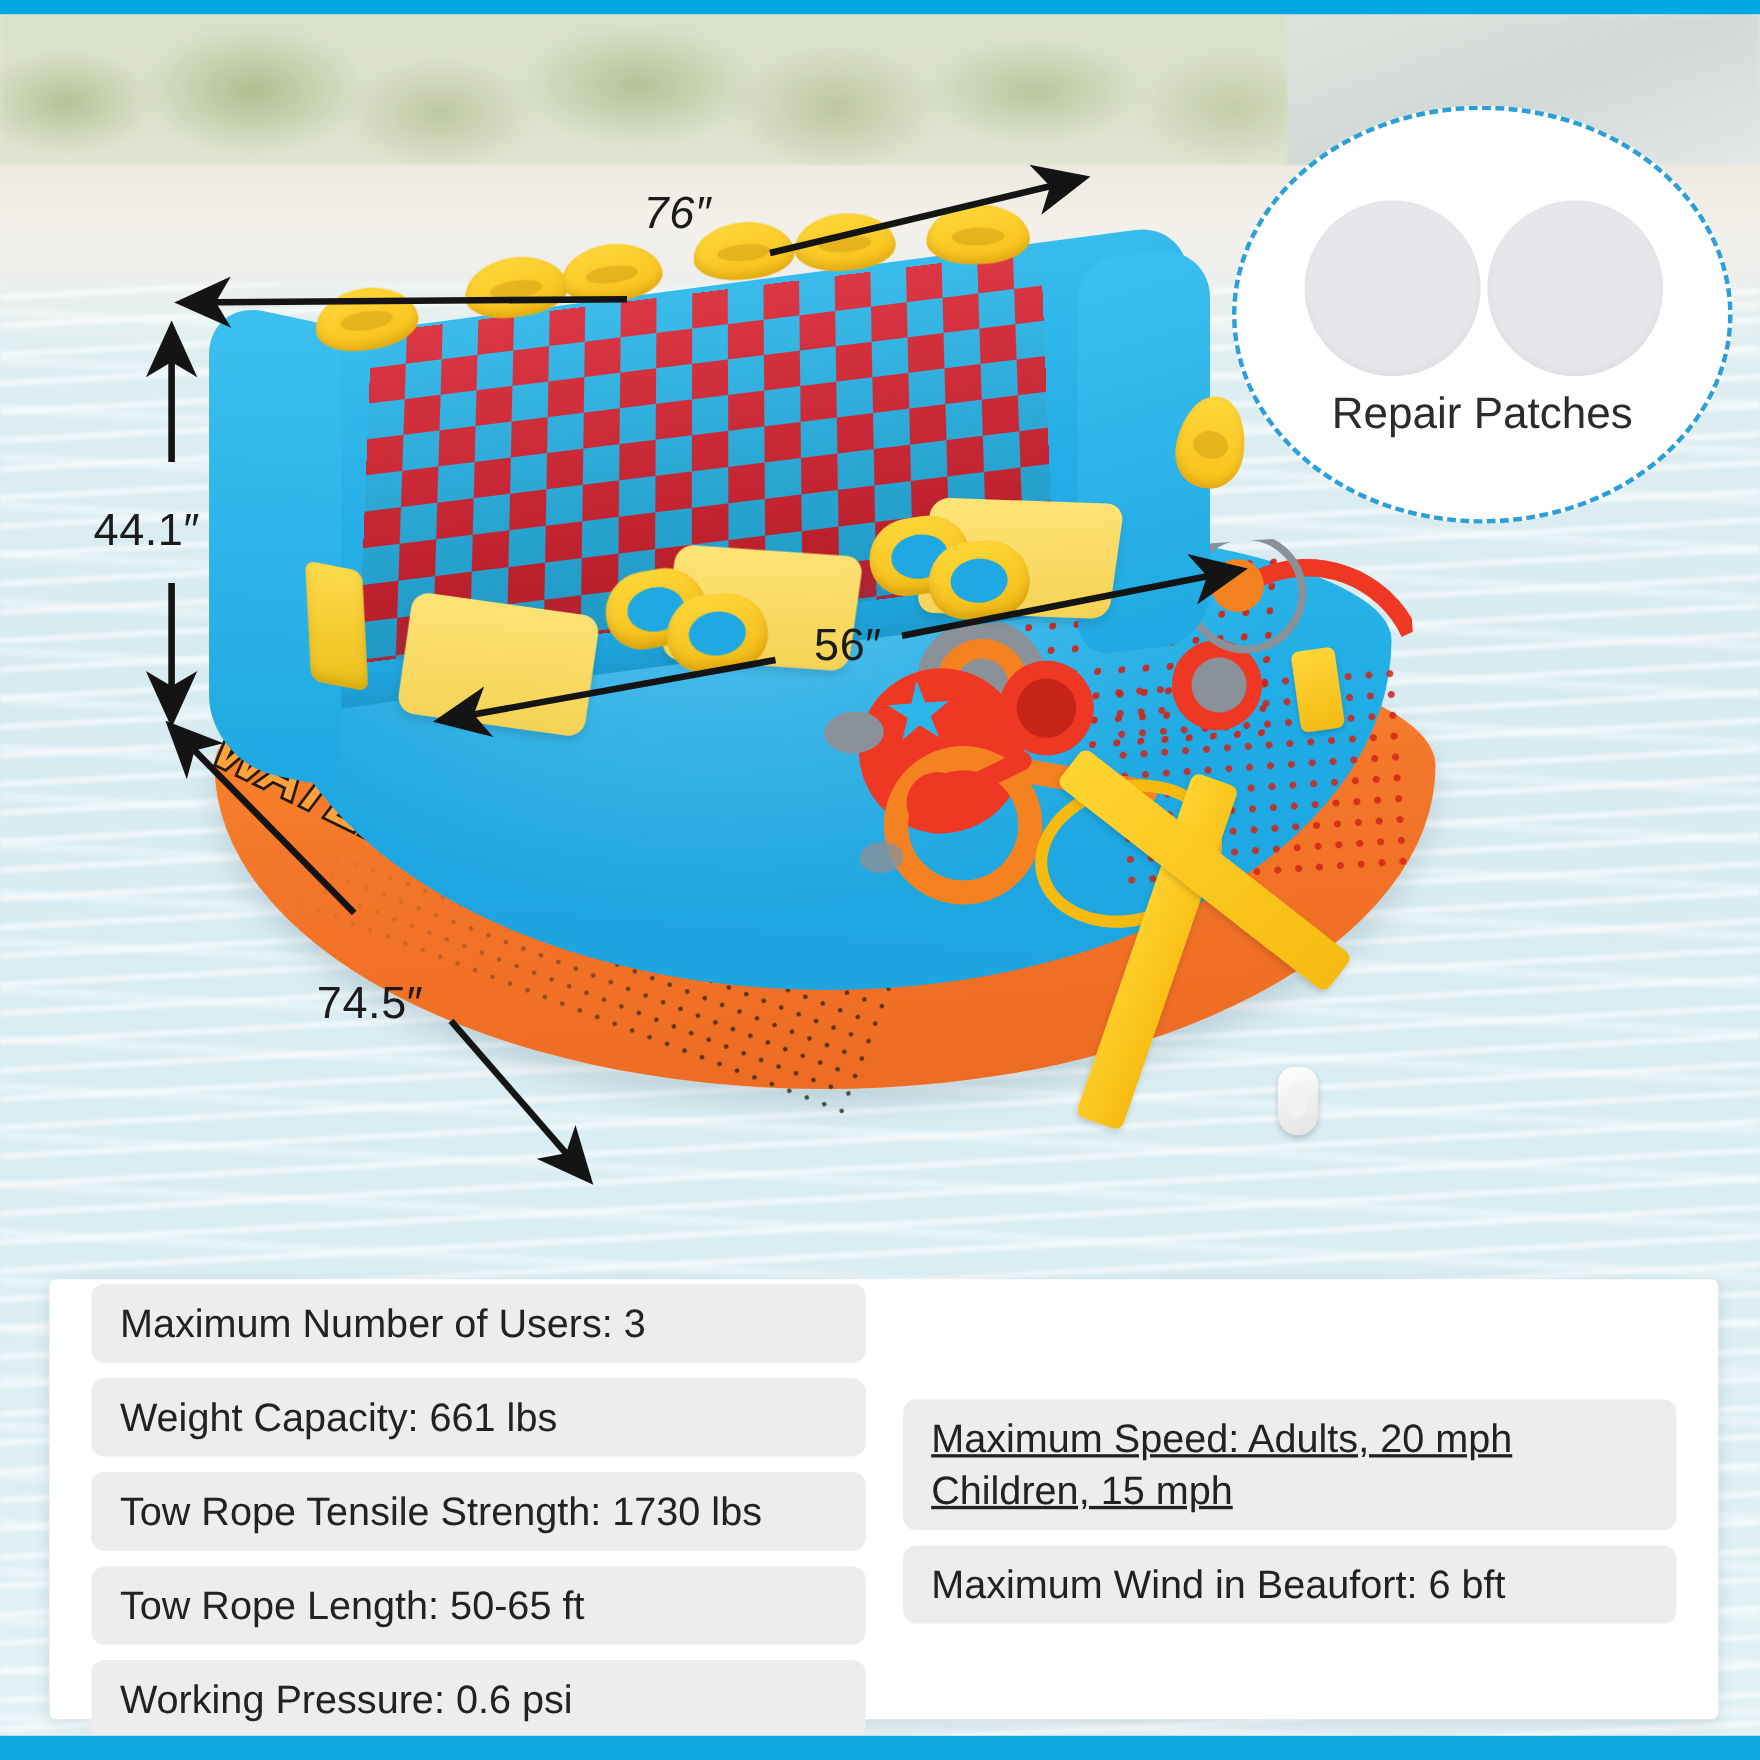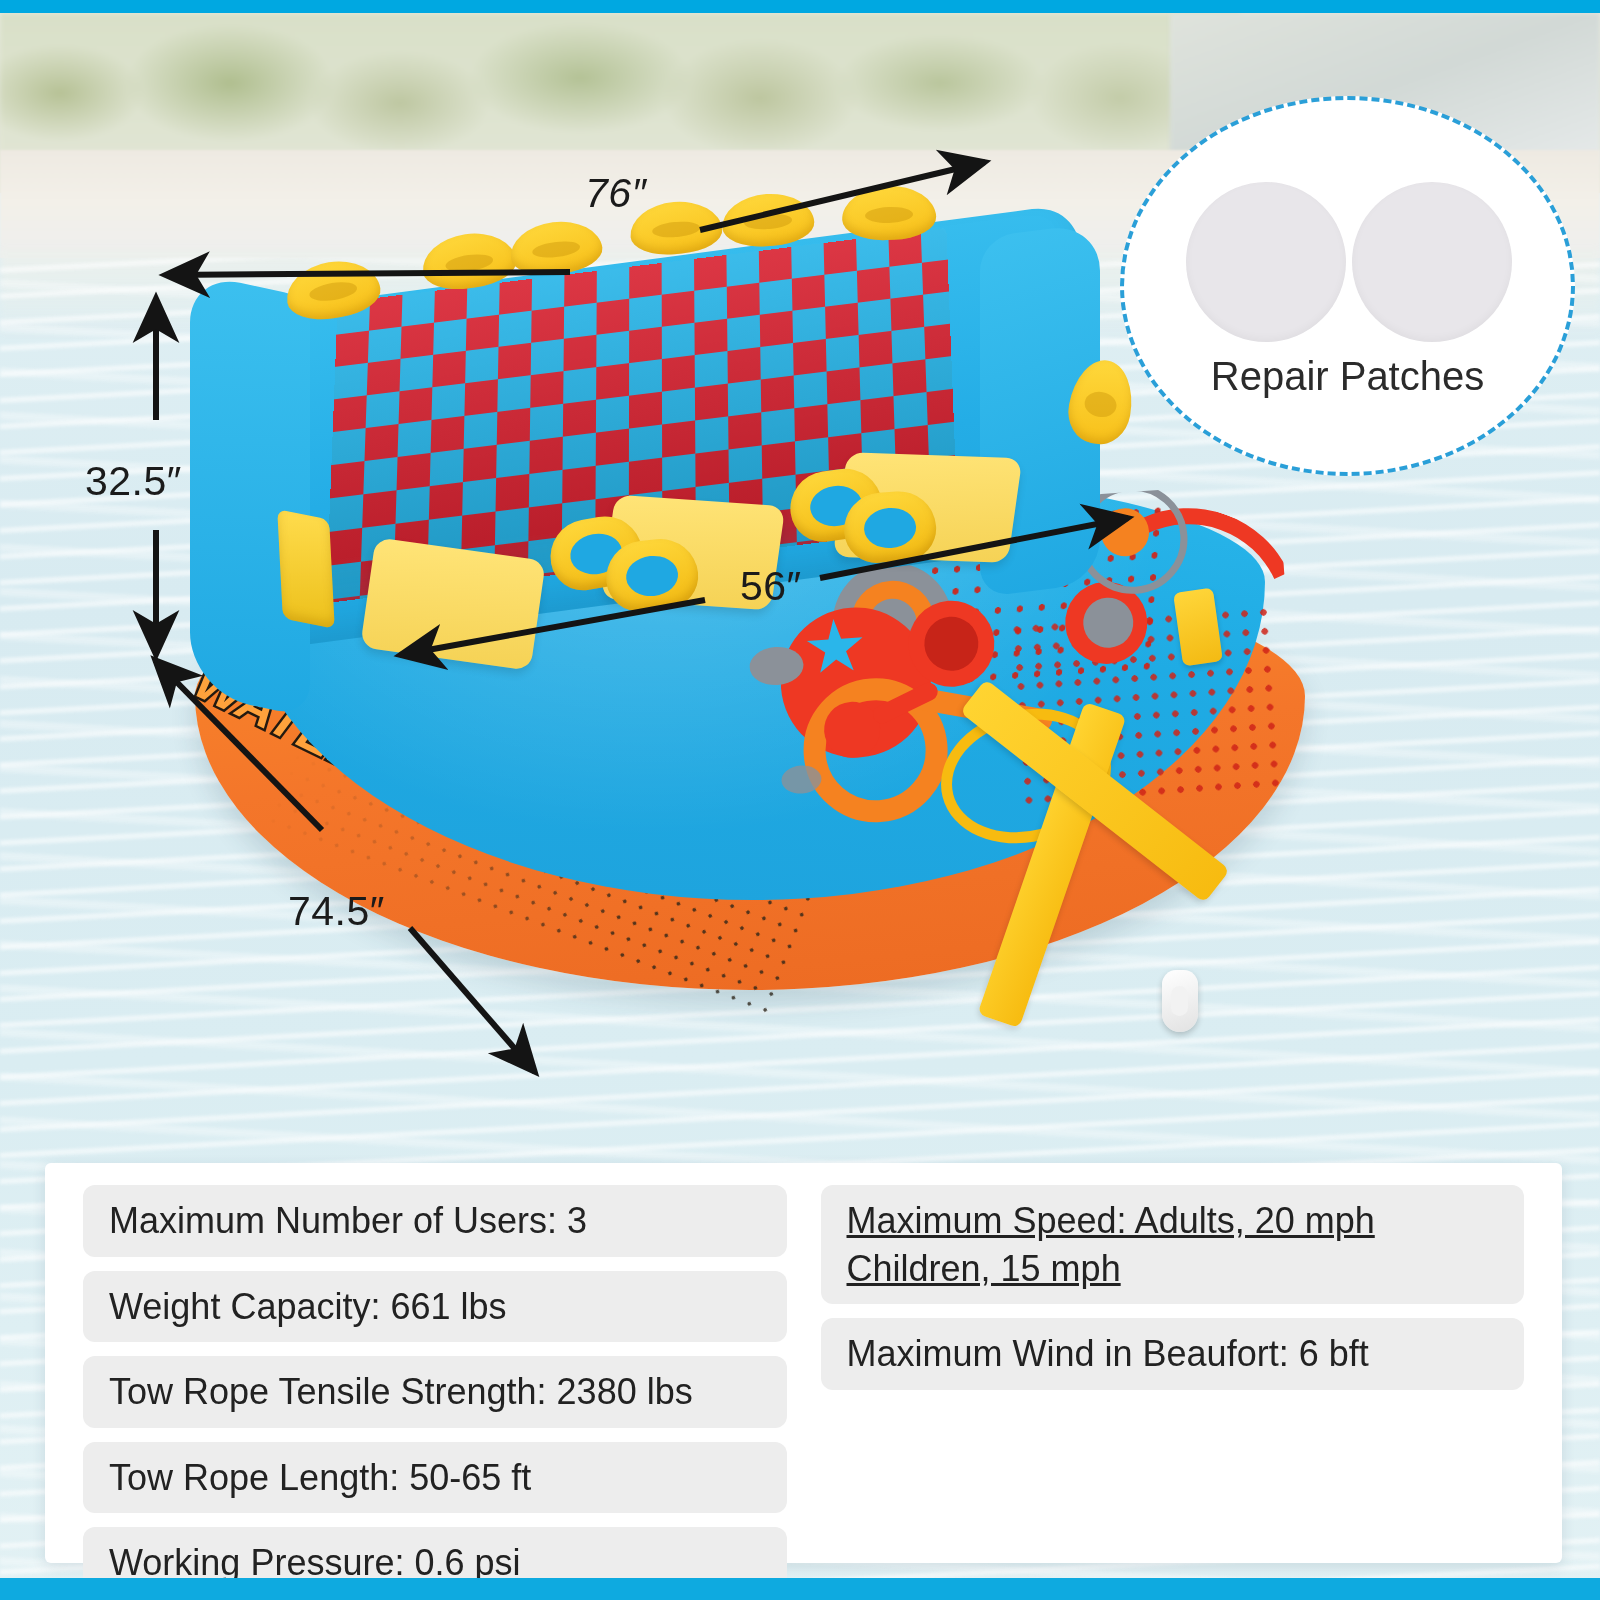--- a/index.html
+++ b/index.html
@@ -158,21 +158,21 @@
   .patch-a{left:66px;}
   .patch-b{left:232px;}
   .patch-label{position:absolute;left:0;top:258px;width:455px;text-align:center;
     font-size:40px;color:#2b2b2b;font-family:"Liberation Sans", sans-serif;}
 
   
   .spec-panel{position:absolute;left:45px;top:1163px;width:1517px;height:400px;
     background:#ffffff;border-radius:6px;z-index:50;
     box-shadow:0 4px 14px rgba(40,70,90,.13);
     display:flex;padding:22px 0 0 0;box-sizing:border-box;}
-  .spec-col{flex:1;display:flex;flex-direction:column;gap:14px;padding:0 16px;}
+  .spec-col{flex:1;display:flex;flex-direction:column;gap:14px;padding:0 16px;justify-content:center;}
   .spec-col.left{padding-left:38px;padding-right:16px;}
   .spec-col.right{padding-left:18px;padding-right:38px;}
   .spec-item{background:#ededed;border-radius:12px;color:#222;
     font-size:36px;line-height:1.32;padding:12px 26px;box-sizing:border-box;
     font-family:"Liberation Sans", sans-serif;}
 </style>
 </head>
 <body>
 
 <div id="stage">
@@ -263,36 +263,36 @@
     <line x1="156" y1="530" x2="156" y2="655" stroke="#141414" stroke-width="6" marker-end="url(#ah)"></line>
 
     <line x1="705" y1="600" x2="400" y2="655" stroke="#141414" stroke-width="6" marker-end="url(#ah)"></line>
     <line x1="820" y1="578" x2="1128" y2="518" stroke="#141414" stroke-width="6" marker-end="url(#ah)"></line>
 
     <line x1="322" y1="830" x2="155" y2="660" stroke="#141414" stroke-width="6" marker-end="url(#ah)"></line>
     <line x1="410" y1="928" x2="535" y2="1072" stroke="#141414" stroke-width="6" marker-end="url(#ah)"></line>
   </svg>
 
   <div class="dim-label" style="left:585px;top:170px;font-style:italic;">76″</div>
-  <div class="dim-label" style="left:85px;top:458px;">32.5″</div>
+  <div class="dim-label" style="left:85px;top:458px;">44.1″</div>
   <div class="dim-label" style="left:740px;top:563px;">56″</div>
   <div class="dim-label" style="left:288px;top:888px;">74.5″</div>
 
   <div class="patch-badge">
     <div class="patch-circle"></div>
     <div class="patch-a"></div>
     <div class="patch-b"></div>
     <div class="patch-label">Repair Patches</div>
   </div>
 
   <div class="spec-panel">
     <div class="spec-col left">
       <div class="spec-item">Maximum Number of Users: 3</div>
       <div class="spec-item">Weight Capacity: 661 lbs</div>
-      <div class="spec-item">Tow Rope Tensile Strength: 2380 lbs</div>
+      <div class="spec-item">Tow Rope Tensile Strength: 1730 lbs</div>
       <div class="spec-item">Tow Rope Length: 50-65 ft</div>
       <div class="spec-item">Working Pressure: 0.6 psi</div>
     </div>
     <div class="spec-col right">
       <div class="spec-item" style="white-space:pre-line;text-decoration:underline;">Maximum Speed: Adults, 20 mph
 Children, 15 mph</div>
       <div class="spec-item">Maximum Wind in Beaufort: 6 bft</div>
     </div>
   </div>
 

